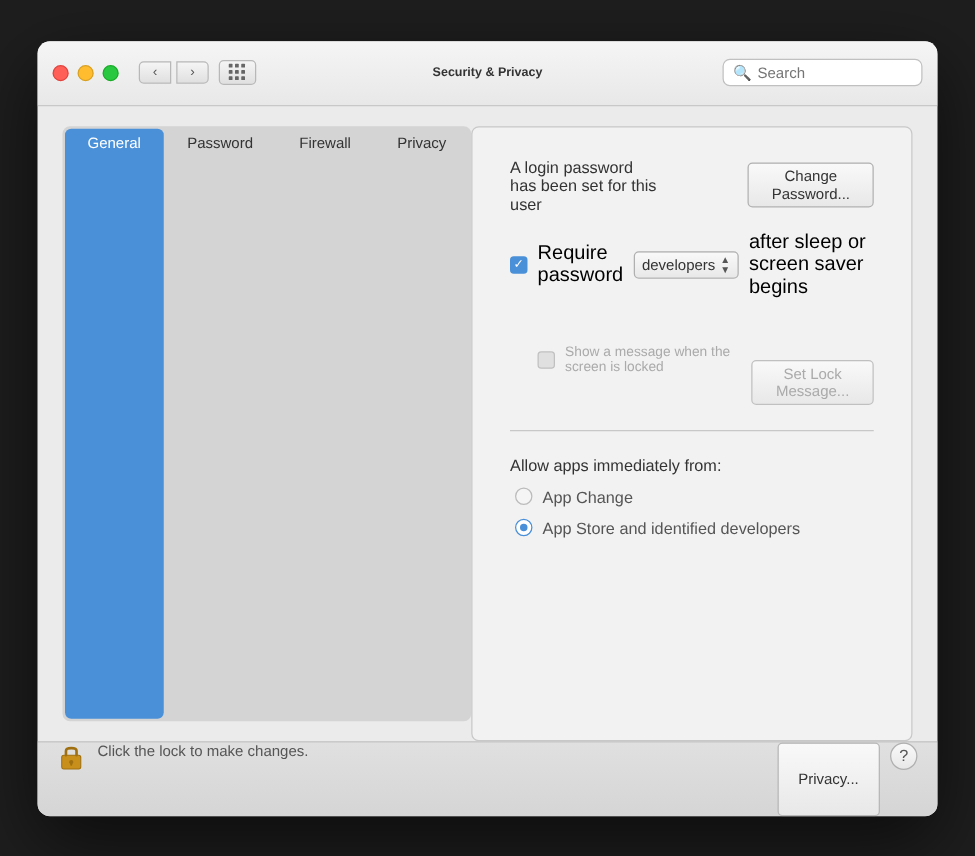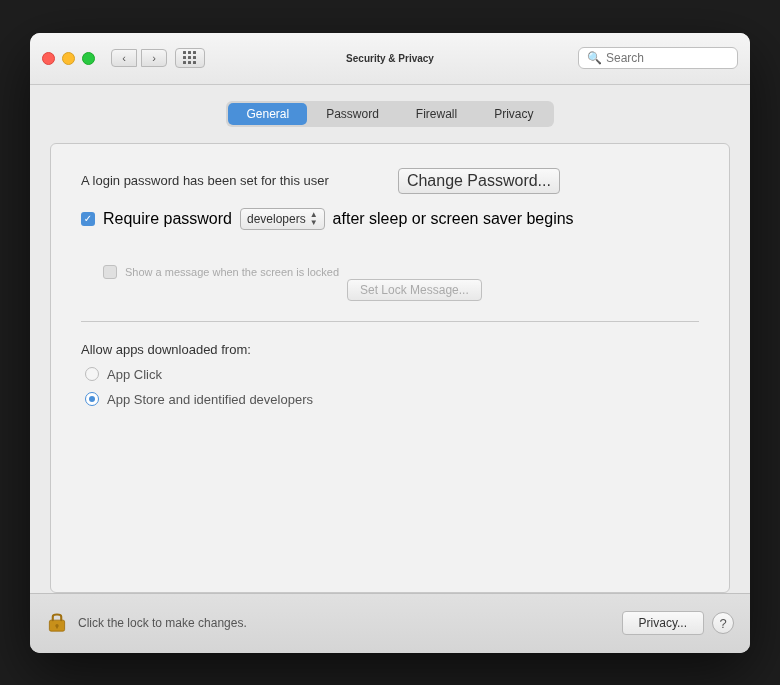--- a/index.html
+++ b/index.html
@@ -117,21 +117,21 @@
       border: none;
       outline: none;
       font-size: 12px;
       color: #aaa;
       background: transparent;
       width: 100%;
     }
     .content {
       flex: 1;
       display: flex;
-      flex-direction: column;
+      flex-direction: row;
       padding: 16px 20px 0 20px;
       overflow: hidden;
       justify-content: flex-end;
     }
     .tabs-row {
       display: flex;
       justify-content: center;
       margin-bottom: 16px;
     }
     .tabs-container {
@@ -168,22 +168,22 @@
       display: flex;
       align-items: center;
       gap: 24px;
       font-size: 13px;
       color: #333;
     }
     .change-password-btn {
       background: linear-gradient(to bottom, #f9f9f9, #e8e8e8);
       border: 1px solid #b0b0b0;
       border-radius: 4px;
-      padding: 3px 8px;
-      font-size: 16px;
+      padding: 3px 18px;
+      font-size: 12px;
       cursor: pointer;
       color: #333;
       margin-left: 45px;
     }
     .checkbox-row {
       display: flex;
       align-items: center;
       gap: 8px;
     }
     .checkbox {
@@ -291,21 +291,20 @@
     }
     .radio-label {
       font-size: 13px;
       color: #555;
     }
     .bottom-bar {
       height: 60px;
       background: linear-gradient(to bottom, #e0e0e0, #d5d5d5);
       border-top: 1px solid #c0c0c0;
       display: flex;
-      align-items: center;
       padding: 0 16px;
       flex-shrink: 0;
     }
     .lock-icon-wrap {
       margin-right: 10px;
     }
     .lock-svg { width: 22px; height: 22px; }
     .click-lock-text {
       font-size: 12px;
       color: #555;
@@ -405,25 +404,25 @@
 
       <div class="disabled-row">
         <div class="checkbox-disabled"></div>
         <span class="disabled-text">Show a message when the screen is locked</span>
         <button class="set-lock-btn">Set Lock Message...</button>
       </div>
 
       <hr class="divider">
 
       <div class="allow-apps-section">
-        <span class="allow-apps-label">Allow apps downloaded from:</span>
+        <span class="allow-apps-label">Allow apps immediately from:</span>
 
         <div class="radio-option">
           <div class="radio-btn"></div>
-          <span class="radio-label">App Click</span>
+          <span class="radio-label">App Change</span>
         </div>
 
         <div class="radio-option">
           <div class="radio-btn selected">
             <div class="radio-dot"></div>
           </div>
           <span class="radio-label">App Store and identified developers</span>
         </div>
       </div>
     </div>

